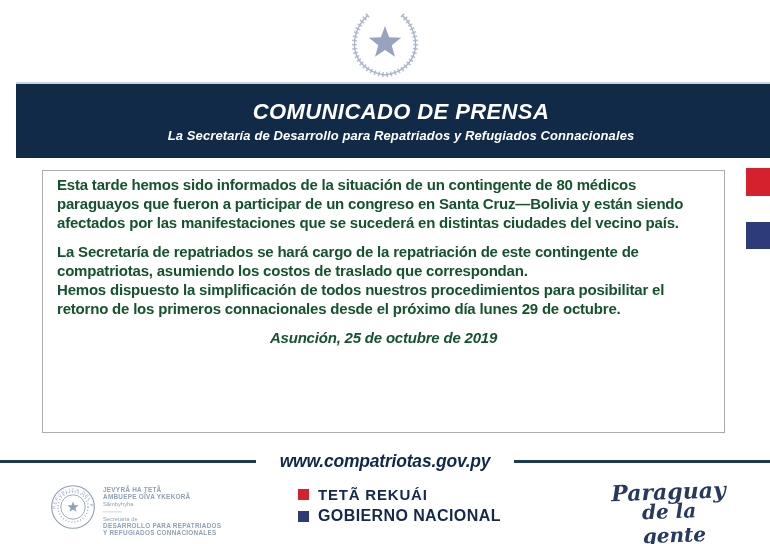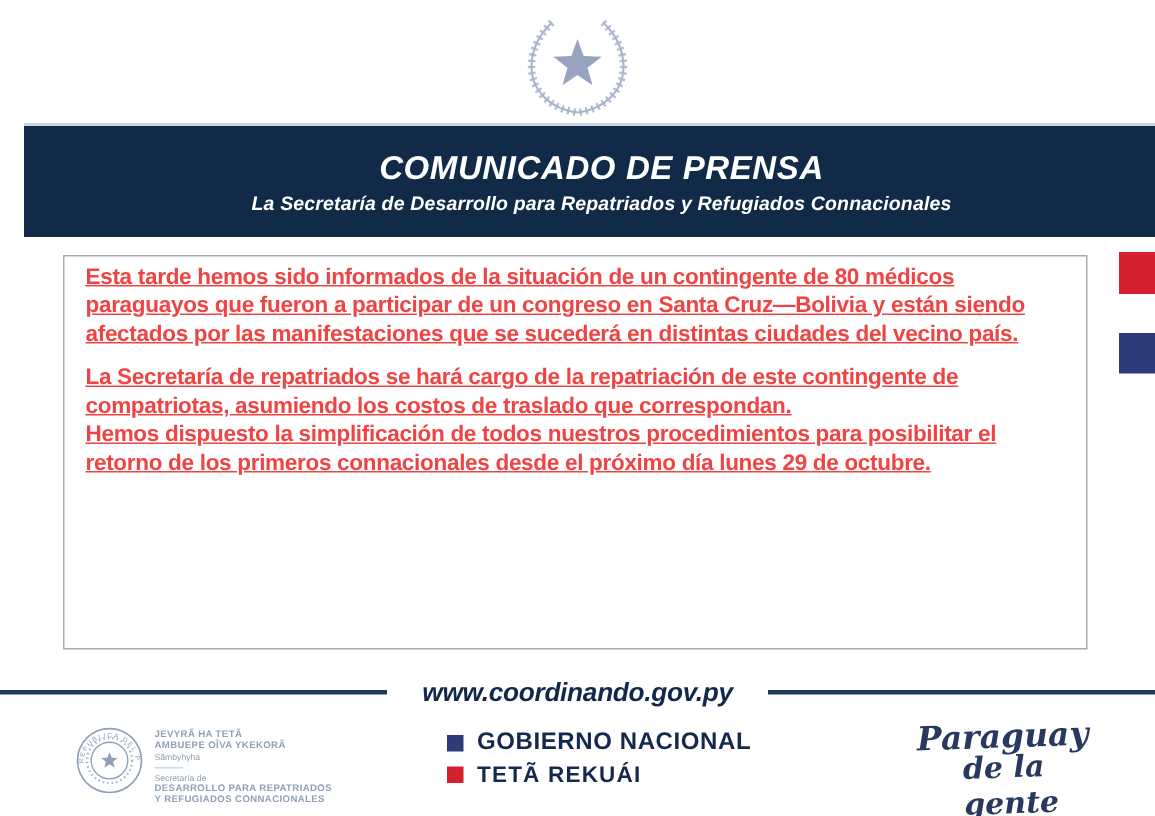--- a/index.html
+++ b/index.html
@@ -13,22 +13,22 @@
   .band{position:absolute;left:16px;top:82px;width:770px;height:76px;background:#112a47;
         border-top:2px solid #c9d4e0;box-sizing:border-box;color:#ffffff;
         display:flex;flex-direction:column;align-items:center;justify-content:center;gap:3px;
         font-style:italic;font-weight:bold;}
   .band-title{font-size:22px;letter-spacing:.4px;}
   .band-subtitle{font-size:13px;letter-spacing:.1px;}
 
   
   .content-box{position:absolute;left:42px;top:170px;width:683px;height:263px;
         border:1px solid #a7adb5;box-sizing:border-box;padding:4px 14px 0 14px;
-        color:#ef4444;font-weight:bold;font-size:15px;line-height:19px;letter-spacing:-.2px;
-        overflow:hidden;text-decoration:underline;}
+        color:#14532d;font-weight:bold;font-size:15px;line-height:19px;letter-spacing:-.2px;
+        overflow:hidden;}
   .content-box p{margin:0 0 10px 0;white-space:pre-line;}
   .content-box p.dateline{margin:0;text-align:center;font-style:italic;white-space:normal;}
 
   
   .sq{position:absolute;left:746px;width:24px;}
   .sq-red{top:168px;height:28px;background:#d5202d;}
   .sq-navy{top:222px;height:27px;background:#2e3b7a;}
 
   
   .site-row{position:absolute;left:0;top:446px;width:770px;height:30px;
@@ -76,28 +76,29 @@
 
   <div class="band">
     <div class="band-title">COMUNICADO DE PRENSA</div>
     <div class="band-subtitle">La Secretaría de Desarrollo para Repatriados y Refugiados Connacionales</div>
   </div>
 
   <div class="content-box">
     <p>Esta tarde hemos sido informados de la situación de un contingente de 80 médicos paraguayos que fueron a participar de un congreso en Santa Cruz—Bolivia y están siendo afectados por las manifestaciones que se sucederá en distintas ciudades del vecino país.</p>
     <p>La Secretaría de repatriados se hará cargo de la repatriación de este contingente de compatriotas, asumiendo los costos de traslado que correspondan.
 Hemos dispuesto la simplificación de todos nuestros procedimientos para posibilitar el retorno de los primeros connacionales desde el próximo día lunes 29 de octubre.</p>
+    <p class="dateline">Asunción, 25 de octubre de 2019</p>
   </div>
 
   <div class="sq sq-red"></div>
   <div class="sq sq-navy"></div>
 
   <div class="site-row">
     <div class="rule"></div>
-    <div class="site">www.coordinando.gov.py</div>
+    <div class="site">www.compatriotas.gov.py</div>
     <div class="rule"></div>
   </div>
 
   <div class="footer">
 
     <div class="seal">
       <svg width="46" height="46" viewBox="0 0 46 46">
         <circle cx="23" cy="23" r="21.3" fill="none" stroke="#8fa0b8" stroke-width="1.1"></circle>
         <circle cx="23" cy="23" r="12.2" fill="none" stroke="#8fa0b8" stroke-width="0.9"></circle>
         <circle cx="23" cy="23" r="15" fill="none" stroke="#a9b6c8" stroke-width="1.6" stroke-dasharray="1 2"></circle>
@@ -115,26 +116,26 @@
       <div class="sec-b">AMBUEPE OĨVA YKEKORÃ</div>
       <div class="sec-s">Sãmbyhyha</div>
       <div class="sec-div"></div>
       <div class="sec-s">Secretaría de</div>
       <div class="sec-b">DESARROLLO PARA REPATRIADOS</div>
       <div class="sec-b">Y REFUGIADOS CONNACIONALES</div>
     </div>
 
     <div class="gov">
       <div class="gov-row">
+        <div class="gov-sq red"></div>
+        <div class="gov-t1">TETÃ REKUÁI</div>
+      </div>
+      <div class="gov-row">
         <div class="gov-sq navy"></div>
         <div class="gov-t2">GOBIERNO NACIONAL</div>
-      </div>
-      <div class="gov-row">
-        <div class="gov-sq red"></div>
-        <div class="gov-t1">TETÃ REKUÁI</div>
       </div>
     </div>
 
     <div class="slogan">
       <div class="slogan-l1">Paraguay</div>
       <div class="slogan-l2">de la gente</div>
     </div>
 
   </div>
 </div>

